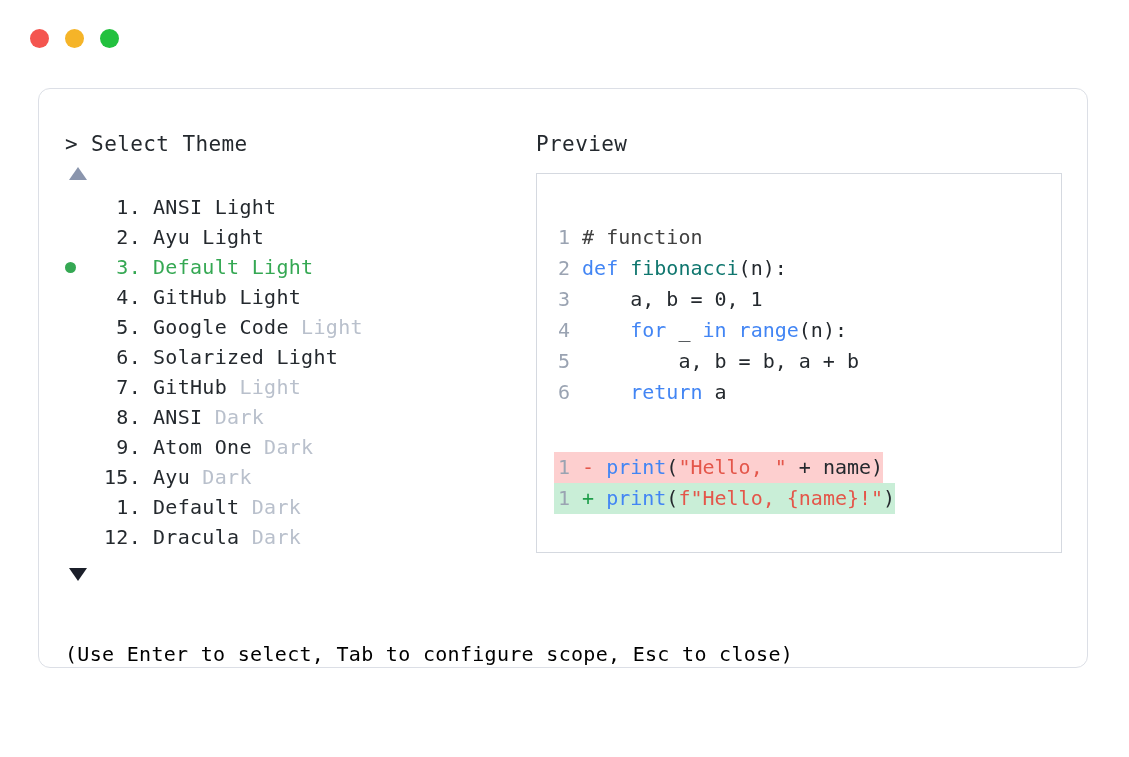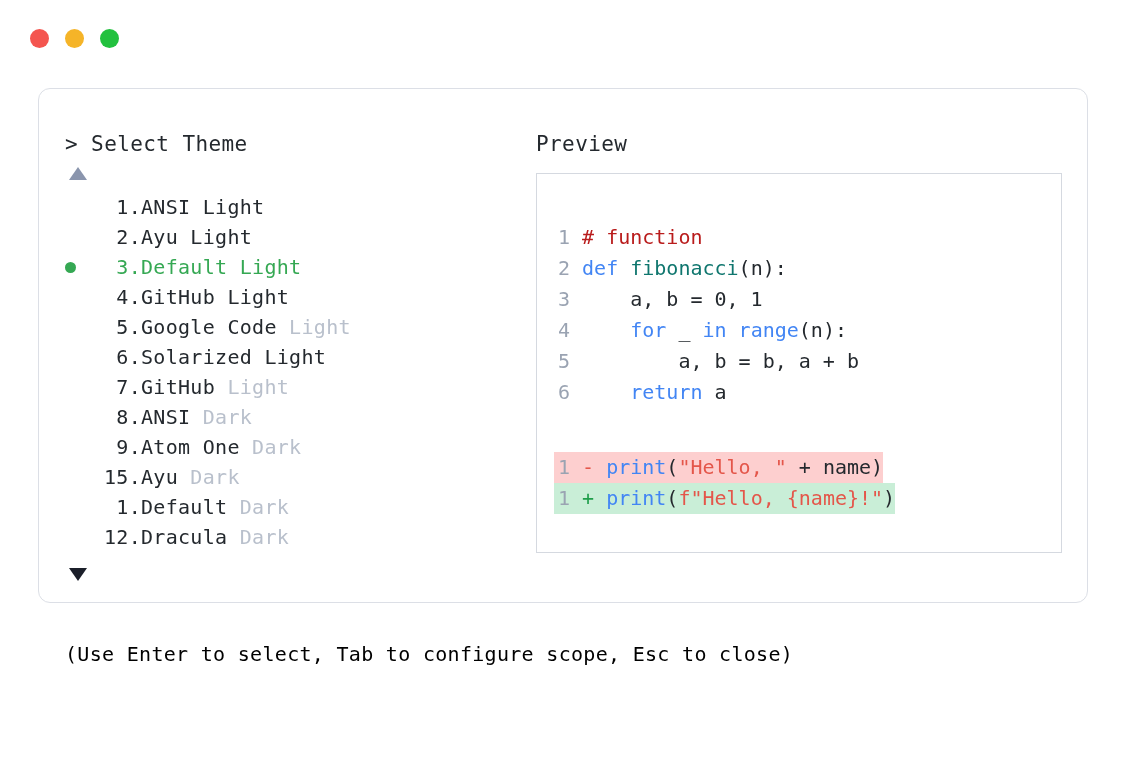--- a/index.html
+++ b/index.html
@@ -32,21 +32,21 @@
   .dot.red    { background: #f4554f; }
   .dot.yellow { background: #f5b428; }
   .dot.green  { background: #22c13e; }
 
   
   .card {
     position: absolute;
     left: 38px;
     top: 88px;
     width: 1050px;
-    height: 515px;
+    height: 580px;
     border: 1px solid #dcdfe6;
     border-radius: 12px;
     background: #ffffff;
     box-sizing: border-box;
   }
 
   
   .cols {
     position: absolute;
     left: 0; top: 0; right: 0; bottom: 0;
@@ -130,20 +130,21 @@
     border-radius: 50%;
     background: #35a853;
   }
   .idx {
     width: 46px;
     flex: 0 0 46px;
     text-align: right;
     color: #24292e;
   }
   .name {
+    margin-left: 12px;
     color: #24292e;
   }
   .variant { color: #24292e; }
   .variant.muted { color: #b9c0cc; }
 
   .theme-row.selected .idx,
   .theme-row.selected .idx-dot,
   .theme-row.selected .name,
   .theme-row.selected .variant { color: #35a853; }
 
@@ -181,21 +182,21 @@
   .code-line { white-space: pre; height: 31px; }
   .ln {
     display: inline-block;
     width: 16px;
     text-align: right;
     color: #9aa3b2;
   }
   .code-body { color: #24292e; }
 
   
-  .tok-comment { color: #b91c1c; }
+  .tok-comment { color: #404040; }
   .tok-kw      { color: #4285f4; }
   .tok-fn      { color: #0f766e; }
   .tok-str     { color: #e4564a; }
   .tok-plain   { color: #24292e; }
 
   
   .diff {
     position: absolute;
     left: 17px;
     top: 278px;

